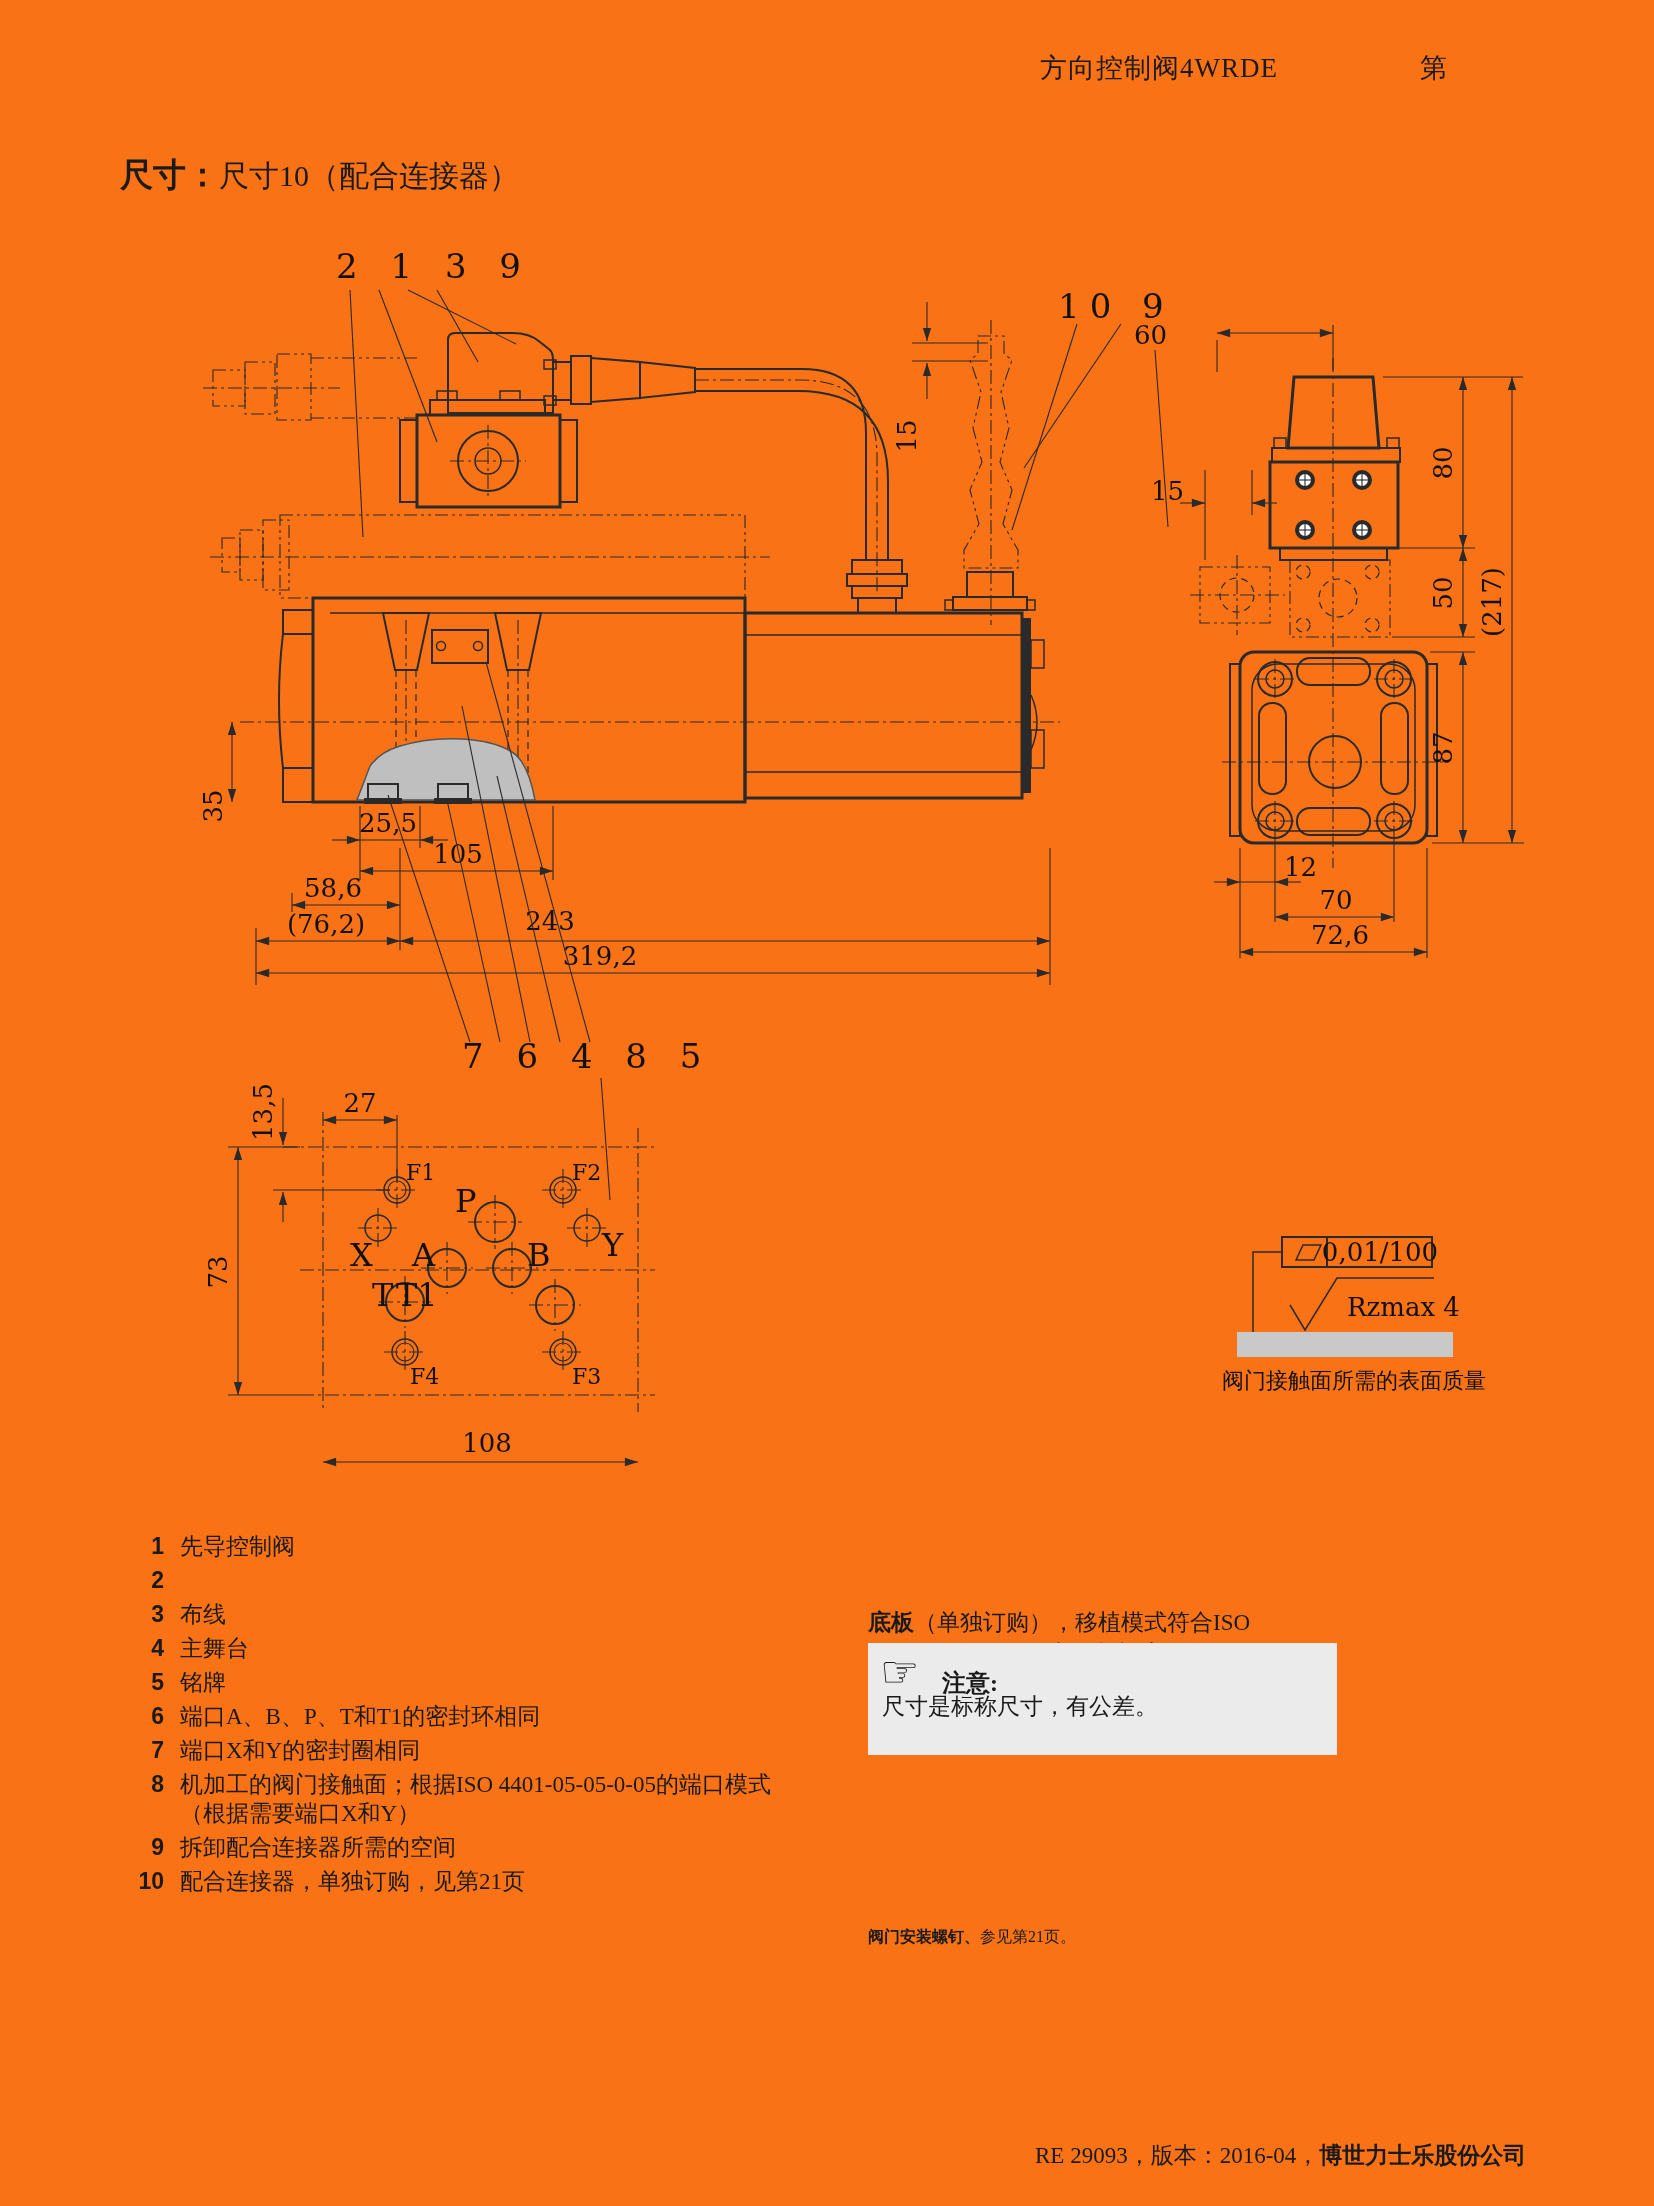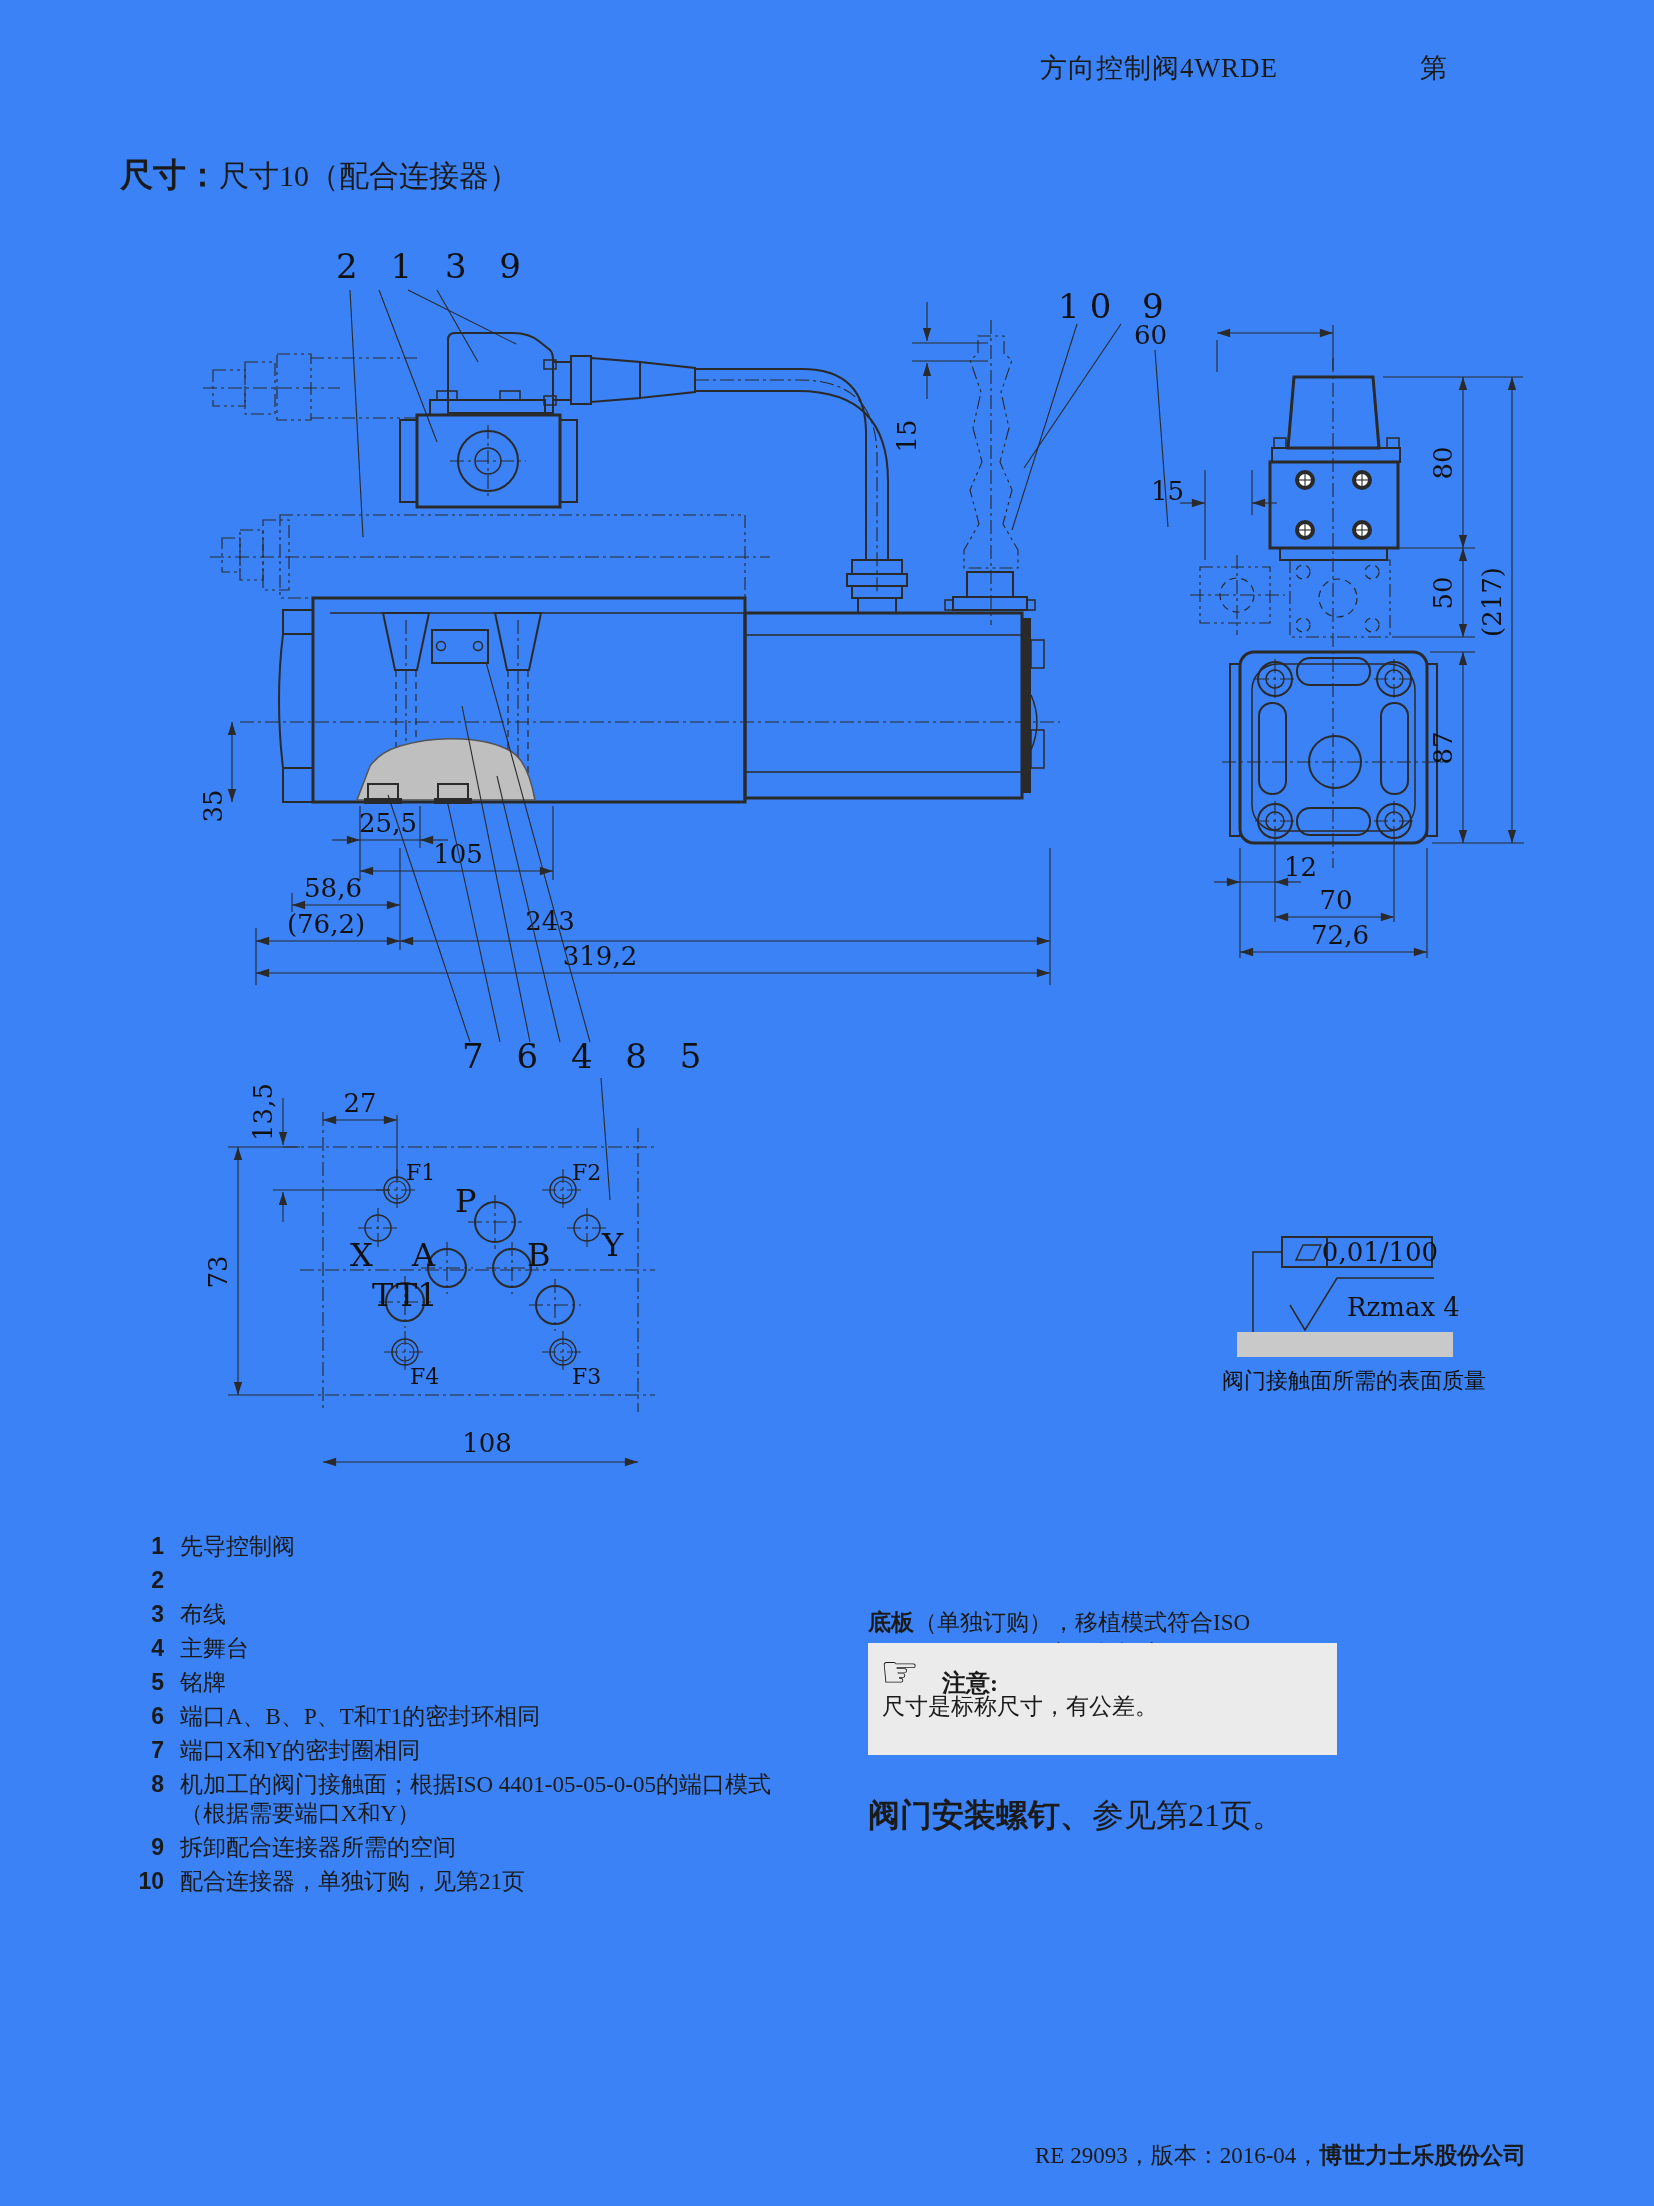--- a/index.html
+++ b/index.html
@@ -1,34 +1,34 @@
 <!DOCTYPE html>
 <html><head>
 <meta charset="utf-8">
 <style>
   html,body{margin:0;padding:0;background:#888;}
-  #page{position:relative;width:1654px;height:2206px;background:#3b82f6;overflow:hidden;
+  #page{position:relative;width:1654px;height:2206px;background:#f97316;overflow:hidden;
         font-family:"Liberation Serif","DejaVu Serif",serif;color:#1a1a1a;}
   .abs{position:absolute;}
   .hdr{font-size:27px;letter-spacing:1px;}
   .ttl-lead{font-weight:bold;font-size:33px;}
   .ttl-rest{font-size:30px;}
   
   #parts{position:absolute;left:118px;top:1532px;width:720px;}
   .prow{display:flex;margin-bottom:5px;line-height:29px;font-size:23px;}
   .pnum{width:46px;text-align:right;padding-right:16px;font-family:"Liberation Sans",sans-serif;
         font-weight:bold;flex:0 0 46px;}
   .ptxt{flex:1;max-width:640px;}
   
   #baseplate{position:absolute;left:868px;top:1607px;width:434px;font-size:23px;line-height:31px;}
   #notebox{position:absolute;left:868px;top:1643px;width:469px;height:112px;background:#ebebeb;}
   #notebox .hand{position:absolute;left:12px;top:8px;font-size:44px;line-height:44px;}
   #notebox .ntitle{position:absolute;left:62px;top:24px;font-size:24px;font-weight:bold;margin-left:12px;}
   #notebox .nbody{position:absolute;left:14px;top:48px;font-size:23px;}
-  #screwline{position:absolute;left:868px;top:1794px;font-size:32px;}
+  #screwline{position:absolute;left:868px;top:1927px;font-size:16px;}
   #footer{position:absolute;left:1035px;top:2140px;font-size:23px;}
   .b{font-weight:bold;}
   
   .ln{stroke:#2a2a2a;fill:none;stroke-width:2;}
   .ln3{stroke:#2a2a2a;fill:none;stroke-width:3;}
   .ln15{stroke:#2a2a2a;fill:none;stroke-width:1.5;}
   .thin{stroke:#2a2a2a;fill:none;stroke-width:1.1;}
   .chain{stroke:#2a2a2a;fill:none;stroke-width:1.1;stroke-dasharray:14 4 3 4;}
   .phan{stroke:#2a2a2a;fill:none;stroke-width:1.1;stroke-dasharray:13 4 3 4 3 4;}
   .dash{stroke:#2a2a2a;fill:none;stroke-width:1.2;stroke-dasharray:7 5;}

